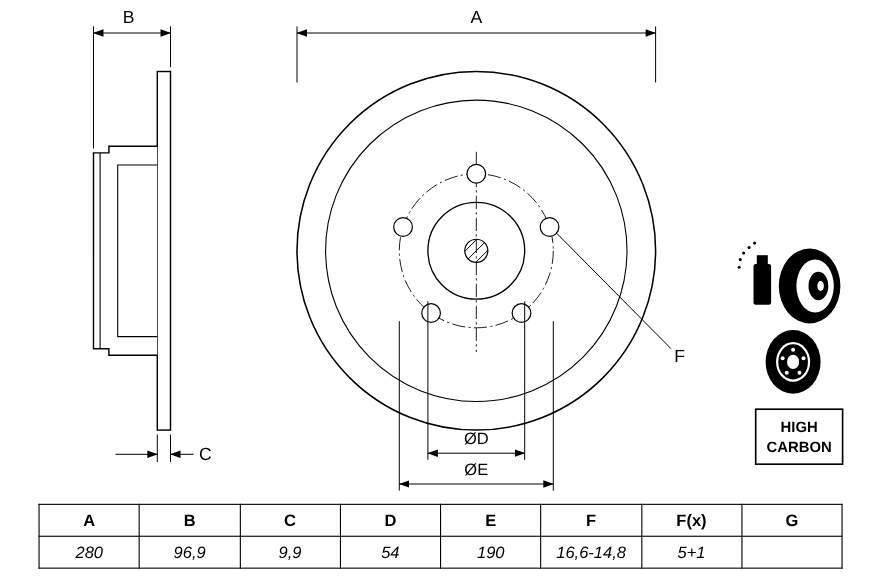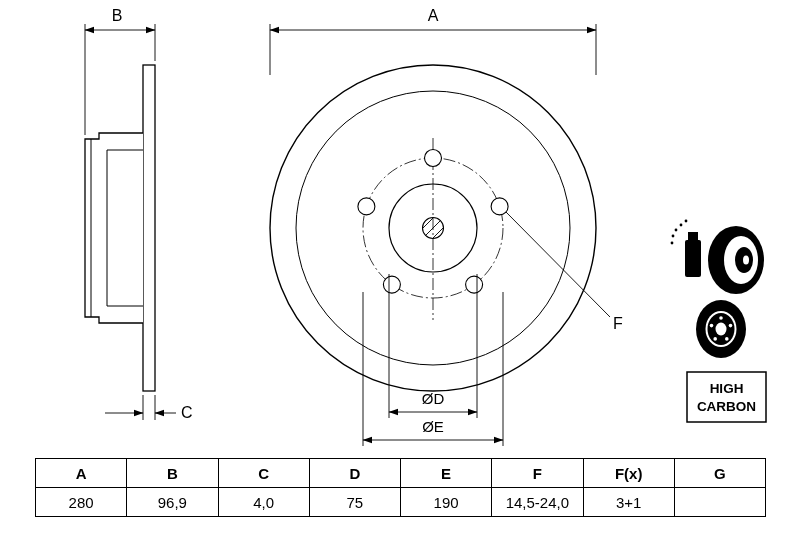--- a/index.html
+++ b/index.html
@@ -8,21 +8,21 @@
   svg text{font-family:"Liberation Sans", sans-serif;fill:#000;}
   .dim-letter{font-size:16px;font-weight:400;}
   .dim-small{font-size:15px;font-weight:400;}
   .badge-text{font-size:13.5px;font-weight:700;}
   .table-wrap{position:absolute;left:35px;top:458px;width:731px;}
   table.spec{width:100%;border-collapse:collapse;table-layout:fixed;
              font-size:15px;}
   table.spec th, table.spec td{border:1.4px solid #000;height:28px;
              text-align:center;vertical-align:middle;padding:0;}
   table.spec th{font-weight:700;}
-  table.spec td{font-weight:400;}
+  table.spec td{font-weight:400;font-style:italic;}
 </style>
 </head>
 <body>
 
 <div class="page">
 
   <svg width="800" height="455" viewBox="0 0 800 455">
     <defs>
       <marker id="arr" viewBox="0 0 10 8" refX="9.5" refY="4" markerWidth="11" markerHeight="8.5" orient="auto-start-reverse">
         <path d="M0,0.5 L10,4 L0,7.5 z" fill="#000"></path>
@@ -154,24 +154,24 @@
         <th>C</th>
         <th>D</th>
         <th>E</th>
         <th>F</th>
         <th>F(x)</th>
         <th>G</th>
       </tr>
       <tr>
         <td>280</td>
         <td>96,9</td>
-        <td>4,0</td>
-        <td>75</td>
+        <td>9,9</td>
+        <td>54</td>
         <td>190</td>
-        <td>14,5-24,0</td>
-        <td>3+1</td>
+        <td>16,6-14,8</td>
+        <td>5+1</td>
         <td></td>
       </tr>
     </tbody>
       </table>
   </div>
 
 </div>
 
 </body></html>

